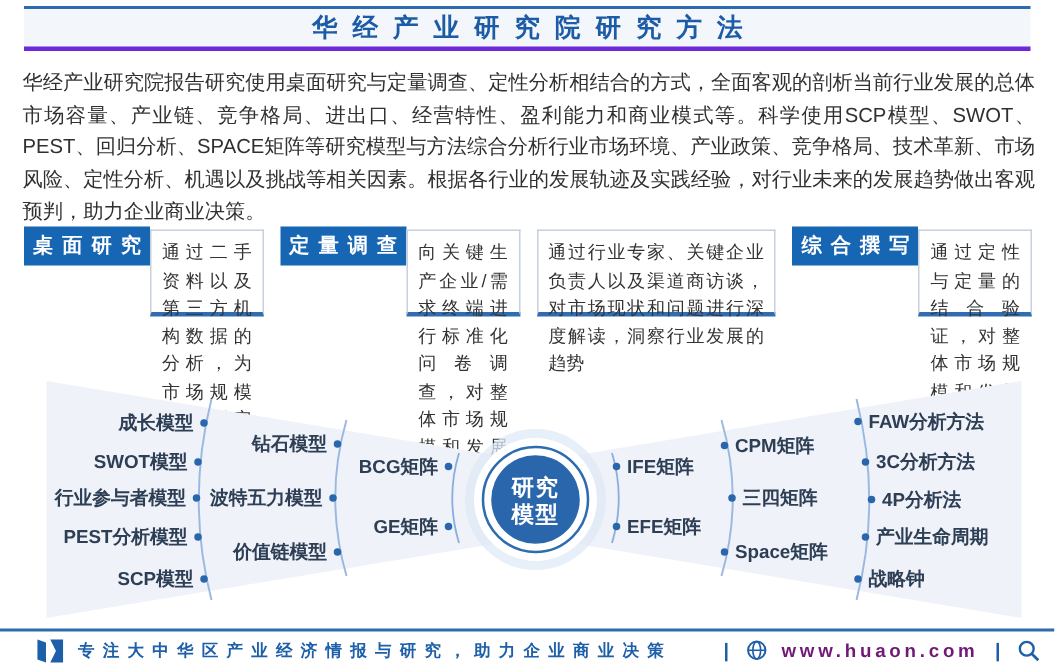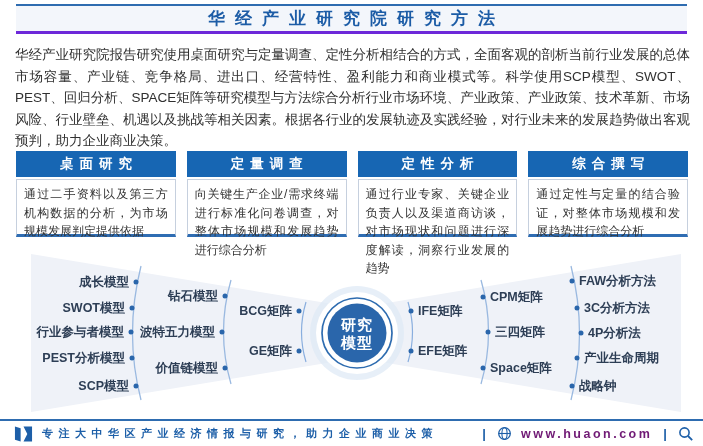--- a/index.html
+++ b/index.html
@@ -21,21 +21,21 @@
   
   .intro {
     position:absolute; left:15px; right:13px; top:44px;
     font-size:13.5px; line-height:21.5px; color:#303030; text-align:justify;
   }
   
   .cards {
     position:absolute; left:16px; right:15px; top:151px;
     display:flex; gap:11px;
   }
-  .card { flex:1; display:flex; flex-direction:column;border-radius:31px; }
+  .card { flex:1; display:flex; flex-direction:row;border-radius:31px; }
   .card-header {
     height:26px; background:#1766b3; color:#ffffff;
     font-size:13.5px; font-weight:bold; letter-spacing:6px; padding-left:6px;
     display:flex; align-items:center; justify-content:center; white-space:nowrap;
   }
   .card-body {
     height:58px; margin-top:2px; background:#ffffff;
     border:1px solid #c6d0de; border-bottom:3px solid #2f6db3;
     padding:5px 7px; font-size:12px; line-height:18.5px; color:#333333;
     text-align:justify;
@@ -43,54 +43,53 @@
   
   .diagram { position:absolute; left:4px; top:250px; width:703px; height:166px;text-align:center; }
   .diagram svg { display:block; }
   .model-label { font-size:12.5px; font-weight:bold; fill:#2d3e55; }
   .center-label { font-size:15px; font-weight:bold; fill:#ffffff; letter-spacing:1px; }
   
   .footer {
     position:absolute; left:0; right:0; bottom:0; height:27px;
     border-top:2px solid #2e6cb0; background:#ffffff;
     display:flex; align-items:center; justify-content:space-between;
-    padding:0 9px 0 14px;
+    padding:0 9px 0 24px;
   }
   .footer-left { display:flex; align-items:center; gap:9px; }
   .footer-right { display:flex; align-items:center; gap:9px; }
   .footer-slogan {
     font-size:11px; font-weight:bold; color:#1d5fa8; letter-spacing:5.5px; white-space:nowrap;
   }
   .footer-url {
     font-size:12.5px; font-weight:bold; color:#701a75; letter-spacing:2.5px;
     text-decoration:none; white-space:nowrap;
   }
   .footer-sep { color:#1d5fa8; font-size:13px; font-weight:bold; padding:0 2px; }
   .icon-svg { display:block; }
 </style>
 </head>
 <body>
 
 <div class="header-band">
   <div class="header-title">华经产业研究院研究方法</div>
 </div>
 
-<div class="intro">华经产业研究院报告研究使用桌面研究与定量调查、定性分析相结合的方式，全面客观的剖析当前行业发展的总体市场容量、产业链、竞争格局、进出口、经营特性、盈利能力和商业模式等。科学使用SCP模型、SWOT、PEST、回归分析、SPACE矩阵等研究模型与方法综合分析行业市场环境、产业政策、产业政策、技术革新、市场风险、行业壁垒、机遇以及挑战等相关因素。根据各行业的发展轨迹及实践经验，对行业未来的发展趋势做出客观预判，助力企业商业决策。</div>
+<div class="intro">华经产业研究院报告研究使用桌面研究与定量调查、定性分析相结合的方式，全面客观的剖析当前行业发展的总体市场容量、产业链、竞争格局、进出口、经营特性、盈利能力和商业模式等。科学使用SCP模型、SWOT、PEST、回归分析、SPACE矩阵等研究模型与方法综合分析行业市场环境、产业政策、竞争格局、技术革新、市场风险、定性分析、机遇以及挑战等相关因素。根据各行业的发展轨迹及实践经验，对行业未来的发展趋势做出客观预判，助力企业商业决策。</div>
 
 <div class="cards">
   <div class="card">
     <div class="card-header">桌面研究</div>
     <div class="card-body">通过二手资料以及第三方机构数据的分析，为市场规模发展判定提供依据</div>
   </div>
   <div class="card">
     <div class="card-header">定量调查</div>
     <div class="card-body">向关键生产企业/需求终端进行标准化问卷调查，对整体市场规模和发展趋势进行综合分析</div>
   </div>
   <div class="card">
-    <div class="card-header">定性分析</div>
     <div class="card-body">通过行业专家、关键企业负责人以及渠道商访谈，对市场现状和问题进行深度解读，洞察行业发展的趋势</div>
   </div>
   <div class="card">
     <div class="card-header">综合撰写</div>
     <div class="card-body">通过定性与定量的结合验证，对整体市场规模和发展趋势进行综合分析</div>
   </div>
 </div>
 
 <div class="diagram">
   <svg width="703" height="166" viewBox="0 0 703 166" xmlns="http://www.w3.org/2000/svg">

